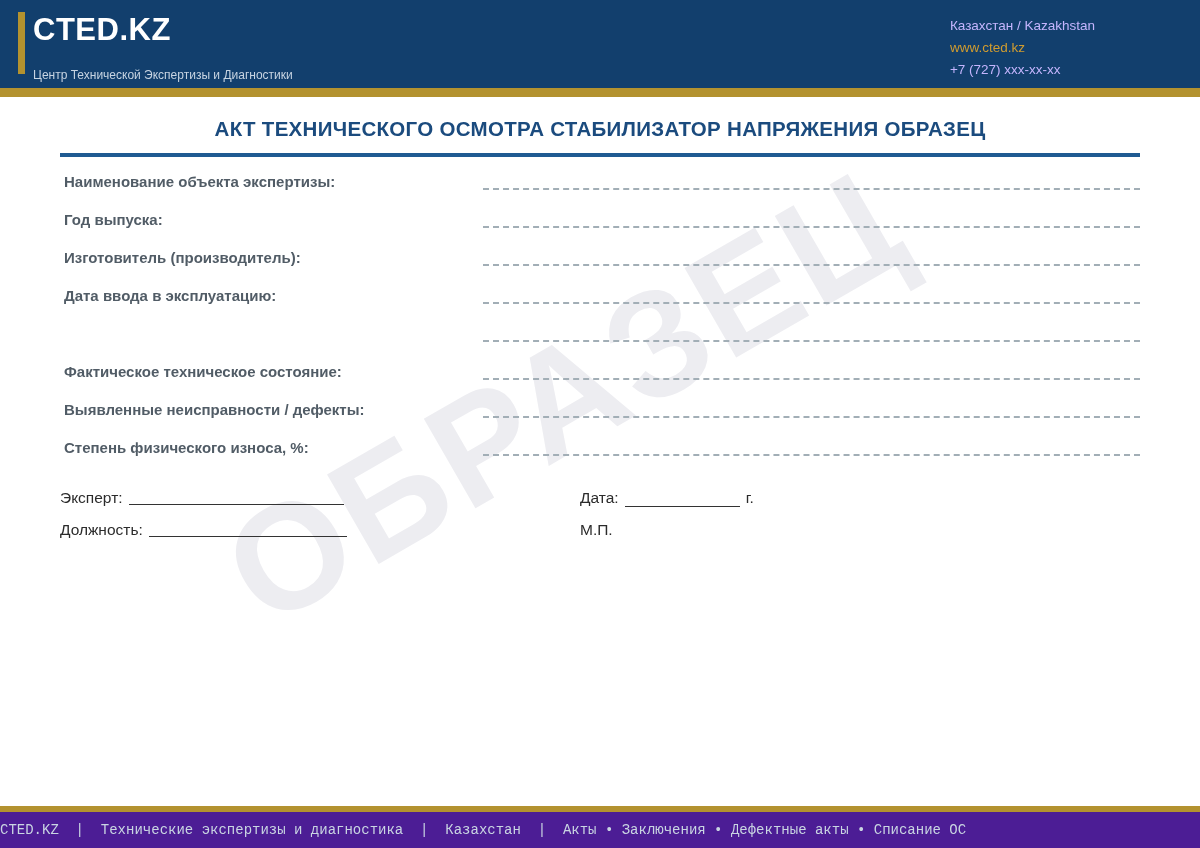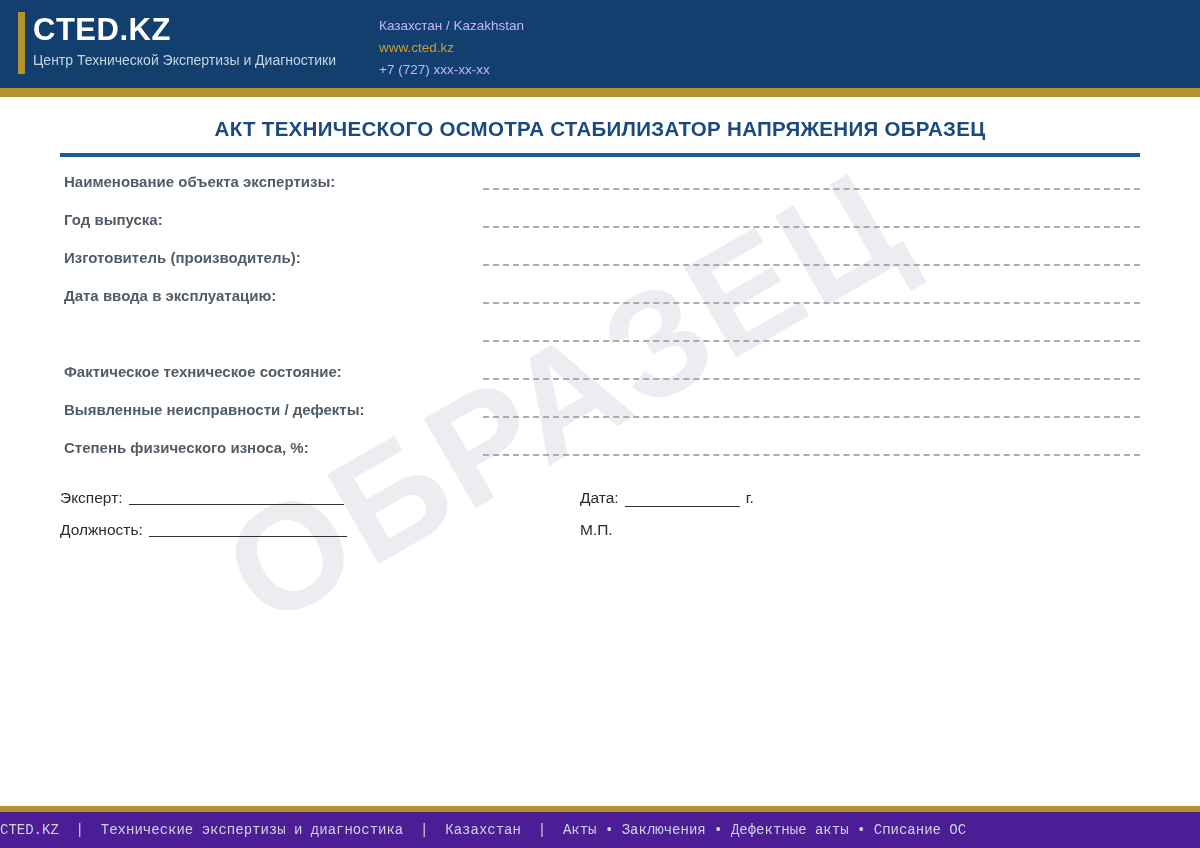--- a/index.html
+++ b/index.html
@@ -6,29 +6,29 @@
   html, body { width: 1200px; height: 848px; overflow: hidden; }
   body {
     font-family: "Liberation Sans", "DejaVu Sans", sans-serif;
     background: #ffffff;
   }
   .page { width: 1200px; height: 848px; display: flex; flex-direction: column; background: #ffffff; }
 
   
   header {
     height: 88px; background: #123f6d; flex: 0 0 88px;
-    display: flex; 
+    display: flex; justify-content: space-between;
     padding: 0 105px 0 18px;
     gap: 43px;
   }
   .brand { display: flex; align-items: flex-start; padding-top: 12px; }
   .accent-bar { width: 7px; height: 62px; background: #b3922f; margin-right: 8px; }
   .brand-text { padding-top: 0; }
   .logo { color: #ffffff; font-size: 31px; font-weight: bold; letter-spacing: 0.5px; line-height: 36px; }
-  .tagline { color: #c7d4e2; font-size: 14px; margin-top: 4px; }
+  .tagline { color: #c7d4e2; font-size: 12px; margin-top: 20px; }
   .contact { padding-top: 15px; font-size: 13.5px; line-height: 22px; text-align: left; }
   .contact .country, .contact .phone { color: #c4b5fd; }
   .contact .site { color: #d19c2f; cursor: pointer; }
 
   .gold-stripe { height: 9px; background: #b3922f; flex: 0 0 9px; }
   .gold-stripe.thin { height: 6px; flex: 0 0 6px; }
 
   
   .content { position: relative; flex: 1 1 auto; overflow: hidden; background: #ffffff; }
   .watermark {

